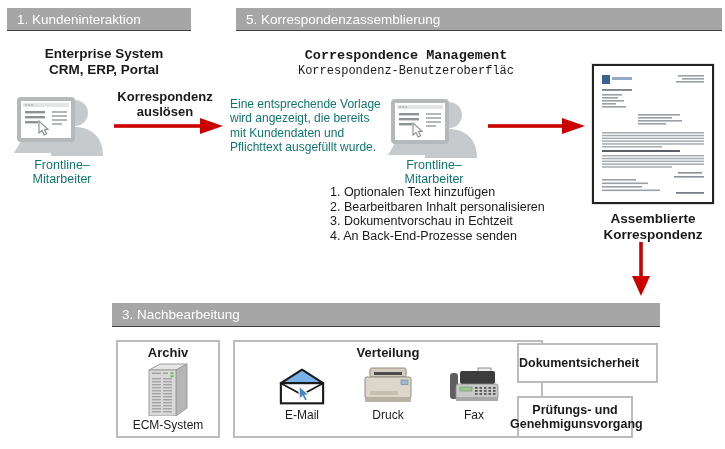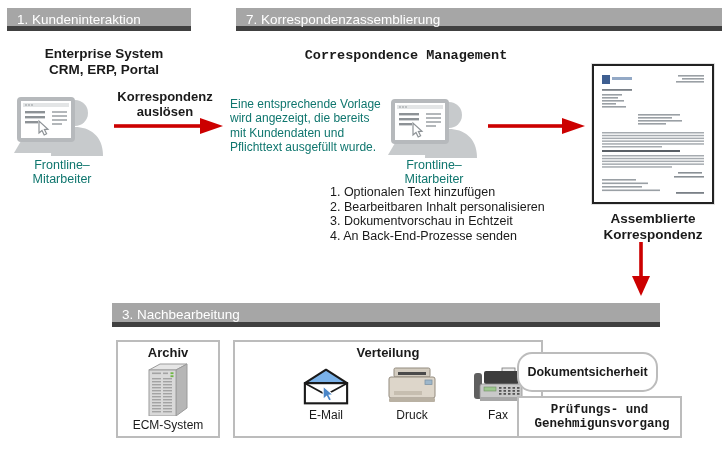--- a/index.html
+++ b/index.html
@@ -3,47 +3,47 @@
 <meta charset="utf-8">
 <style>
   html,body{margin:0;padding:0;background:#ffffff;}
   .stage{
     position:relative;width:725px;height:449px;background:#ffffff;overflow:hidden;
     font-family:"Liberation Sans",sans-serif;color:#1a1a1a;
   }
   .bar{
     position:absolute;height:23px;background:#a6a6a6;color:#ffffff;
     font-size:13.5px;line-height:23px;padding-left:10px;box-sizing:border-box;
-    border-bottom:5px solid #404040;
+    border-bottom:1px solid #404040;
   }
   .h-bold{font-weight:bold;}
   .center{text-align:center;}
   .gray-text{color:#0f766e;}
   .abs{position:absolute;}
   .box{
     position:absolute;background:#ffffff;border:2px solid #bcbcbc;box-sizing:border-box;
   }
   .box-title{font-weight:bold;font-size:13px;text-align:center;margin-top:3px;}
   .small-label{font-size:12px;text-align:center;}
   .steps div{font-size:12.5px;line-height:14.6px;white-space:nowrap;}
   .doc{
     position:absolute;background:#ffffff;border:2px solid #222222;
     box-shadow:0 0 0 1px #e3e3e3;box-sizing:border-box;
   }
   .channel{display:flex;flex-direction:column;align-items:center;width:86px;}
   .channel svg{display:block;}
-  .vrow{display:flex;justify-content:flex-end;align-items:flex-end;margin-top:6px;}
+  .vrow{display:flex;justify-content:center;align-items:flex-end;margin-top:6px;}
 </style>
 </head>
 <body>
 
 <div class="stage">
 
   <div class="bar" style="left:7px;top:8px;width:184px;">1. Kundeninteraktion</div>
-  <div class="bar" style="left:236px;top:8px;width:486px;">7. Korrespondenzassemblierung</div>
+  <div class="bar" style="left:236px;top:8px;width:486px;">5. Korrespondenzassemblierung</div>
   <div class="bar" style="left:112px;top:303px;width:548px;height:24px;line-height:24px;">3. Nachbearbeitung</div>
 
   <div class="abs h-bold center" style="left:2px;top:46px;width:128px;font-size:13.5px;line-height:16px;margin-left:38px;">
     <div>Enterprise System</div>
     <div>CRM, ERP, Portal</div>
   </div>
 
   <div class="abs" style="left:12px;top:96px;width:96px;height:60px;">
     <svg width="96" height="60" viewBox="0 0 96 60">
       <circle cx="63" cy="17" r="13" fill="#c7cacc"></circle>
@@ -74,20 +74,21 @@
   </div>
   <div class="abs" style="left:113px;top:118px;">
     <svg width="110" height="16" viewBox="0 0 110 16">
       <rect x="1" y="6.2" width="90" height="3.6" fill="#cc0000"></rect>
       <polygon points="87,0 110,8 87,16" fill="#cc0000"></polygon>
     </svg>
   </div>
 
   <div class="abs center" style="left:295px;top:48px;width:222px;font-family:Liberation Mono, monospace;">
     <div class="h-bold" style="font-size:13.5px;">Correspondence Management</div>
+    <div style="font-size:12px;margin-top:1px;">Korrespondenz-Benutzeroberfläc</div>
   </div>
 
   <div class="abs gray-text" style="left:230px;top:97px;width:158px;font-size:12px;line-height:14.3px;">Eine entsprechende Vorlage wird angezeigt, die bereits mit Kundendaten und Pflichttext ausgefüllt wurde.</div>
 
   <div class="abs" style="left:386px;top:98px;width:96px;height:60px;">
     <svg width="96" height="60" viewBox="0 0 96 60">
       <circle cx="63" cy="17" r="13" fill="#c7cacc"></circle>
       <path d="M39 60 C39 39 49 31 63 31 C77 31 91 39 91 60 Z" fill="#c7cacc"></path>
       <polygon points="2,57 70,57 63,45 9,45" fill="#c7cacc"></polygon>
       <rect x="7" y="3" width="54" height="41" rx="2" fill="#ffffff" stroke="#b6b9bc" stroke-width="4"></rect>
@@ -271,21 +272,21 @@
                 <rect x="46" y="25" width="2.5" height="1.8"></rect>
             </g>
             <rect x="9" y="29" width="42" height="4" fill="#a7a7a7"></rect>
           </svg>
         </span>
         <div class="small-label">Fax</div>
       </div>
     </div>
   </div>
 
-  <div class="box" style="left:517px;top:352px;width:141px;height:40px;display:flex;align-items:center;justify-content:center;border-radius:15px;">
+  <div class="box" style="left:517px;top:343px;width:141px;height:40px;display:flex;align-items:center;">
     <div class="h-bold center" style="font-size:12.5px;">Dokumentsicherheit</div>
   </div>
 
-  <div class="box" style="left:517px;top:396px;width:165px;height:42px;display:flex;align-items:center;justify-content:center;font-family:Liberation Mono, monospace;">
+  <div class="box" style="left:517px;top:396px;width:116px;height:42px;display:flex;align-items:center;justify-content:center;">
     <div class="h-bold center" style="font-size:12.5px;line-height:14.5px;width:130px;">Prüfungs- und Genehmigunsvorgang</div>
   </div>
 
 </div>
 
 </body></html>

